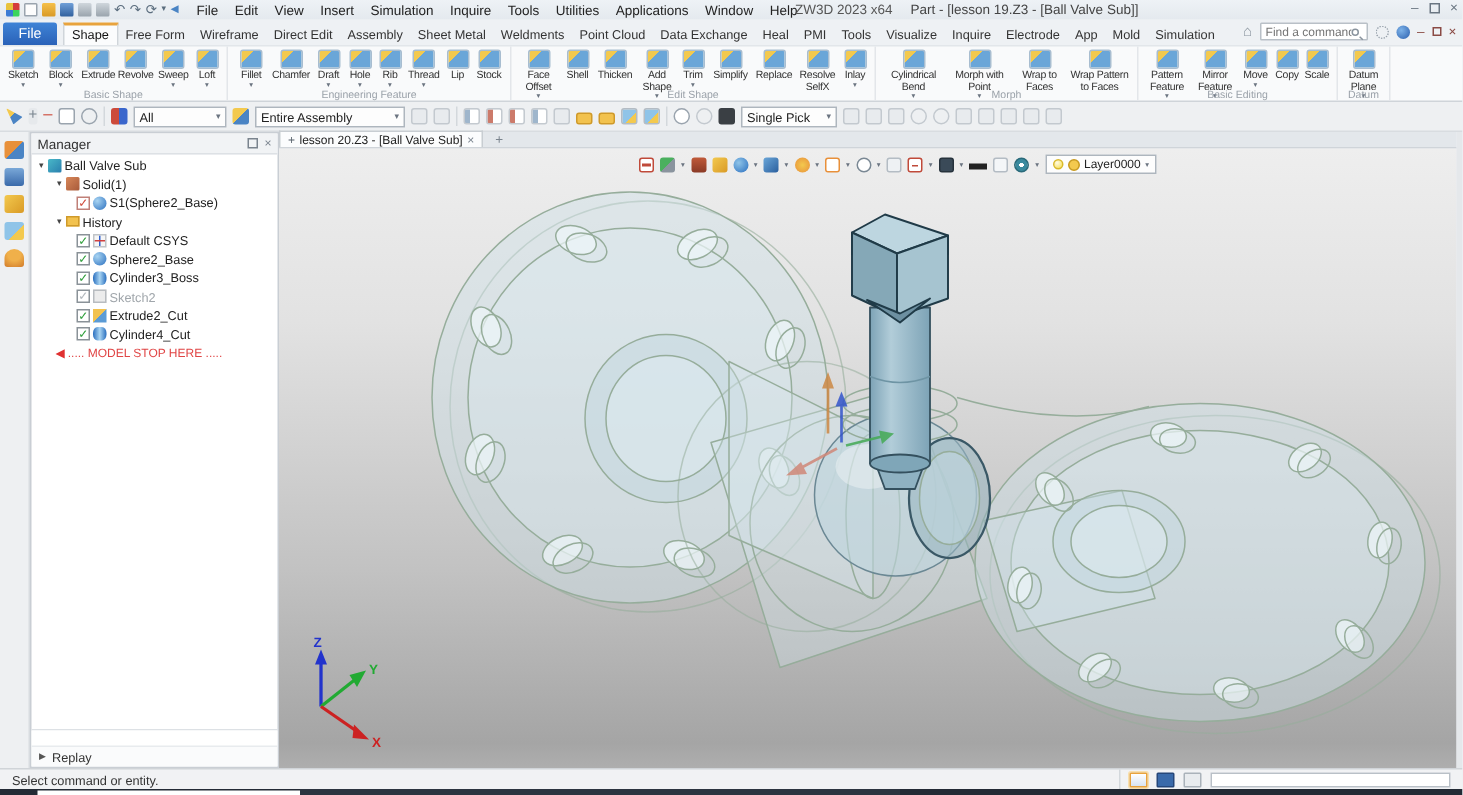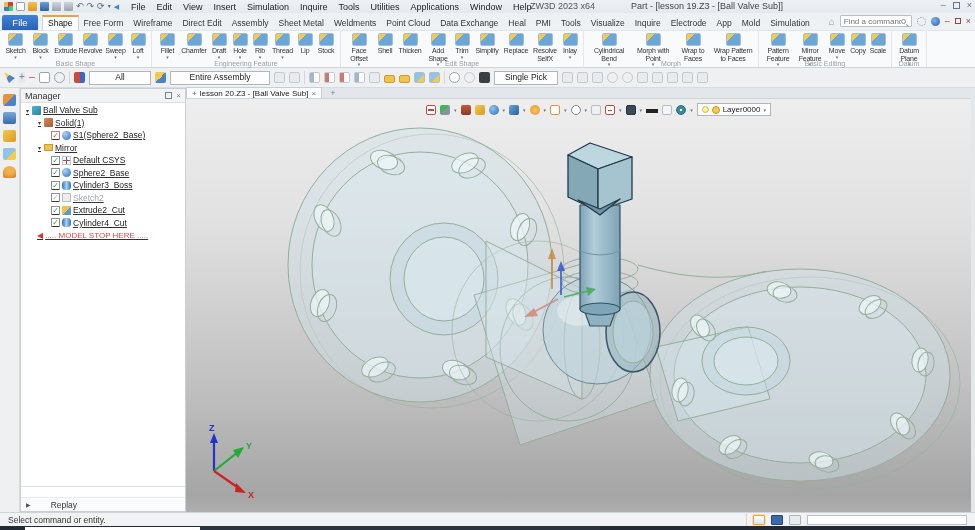--- a/index.html
+++ b/index.html
@@ -13,21 +13,21 @@
   .qaic { width:9px; height:9px; border-radius:1px; display:inline-block; }
   .qa-logo { background:conic-gradient(#d43b3b 0 25%,#3bd45e 0 50%,#3b7bd4 0 75%,#e8c23b 0); }
   .qa-new { background:#fdfdfd; border:1px solid #9aa4ae; }
   .qa-open { background:linear-gradient(#f5c04a,#d99a26); }
   .qa-save { background:linear-gradient(#6f9fd8,#31619e); }
   .qa-print { background:linear-gradient(#cfd6dc,#9aa4ad); }
   .qaglyph { font-size:9px; color:#5b6d7e; line-height:9px; }
   .menus { display:flex; gap:11px; margin-left:8px; }
   .menu-item { cursor:default; color:#222; }
   .tb-title { position:absolute; left:530px; top:1px; font-size:9px; color:#555; white-space:nowrap; }
-  .tb-title b { font-weight:normal; margin-left:36px; color:#444; }
+  .tb-title b { font-weight:normal; margin-left:12px; color:#444; }
   .wctr { position:absolute; right:3px; top:0; display:flex; gap:7px; align-items:center; color:#6a7682; font-size:9px; }
   .wbox { width:7px; height:7px; border:1px solid #6a7682; display:inline-block; }
 
   
   .tabrow { position:absolute; left:0; top:13px; width:975px; height:17px; background:#eef1f4; display:flex; align-items:flex-end; }
   .filebtn { width:36px; height:15px; margin:0 4px 0 2px; background:linear-gradient(#3f83d6,#2a62b8);
     color:#fff; font-size:9.5px; text-align:center; line-height:15px; border-radius:2px 2px 0 0; }
   .rtab { font-size:8.5px; padding:2px 5px 2px; color:#333; white-space:nowrap; cursor:default; }
   .rtab.active { background:#fbfcfd; border:1px solid #d0d5da; border-bottom:none; border-top:2px solid #e8a33d; padding-top:1px; color:#111; }
   .tab-right { position:absolute; right:4px; top:15px; display:flex; align-items:center; gap:5px; }
@@ -66,21 +66,21 @@
   .t2-asm { background:linear-gradient(135deg,#f3c94e 50%,#4a84c4 50%); }
   .t2-bar1 { background:linear-gradient(90deg,#9fb6cc 40%,#fff 40%); border:1px solid #c4cad0; }
   .t2-bar2 { background:linear-gradient(90deg,#cc7a6a 40%,#fff 40%); border:1px solid #c4cad0; }
   .t2-folder { background:#f2c24e; border:1px solid #cf9a2a; height:8px; margin-top:2px; }
   .t2-img { background:linear-gradient(135deg,#8fc4e8 60%,#f3c94e 60%); border:1px solid #b4bcc4; }
   .t2-clock { border:1px solid #9aa4ae; border-radius:50%; background:#fff; }
   .t2-stop { background:#3a3f44; }
   .t2-gray { border:1px solid #c3c9cf; background:#e8ebee; }
   .t2-grayc { border:1px solid #c3c9cf; border-radius:50%; background:transparent; }
   .t2sel { height:14px; border:1px solid #aeb6be; background:#fdfdfd; font-size:8.5px; display:flex; align-items:center;
-    padding:0 3px; gap:3px; color:#222;flex-direction:column; }
+    padding:0 3px; gap:3px; color:#222; }
   .t2sel .sc { font-size:6px; color:#6b7480; margin-left:auto; }
   .sep { width:1px; height:13px; background:#d3d8dc; }
 
   
   .sidestrip { position:absolute; left:0; top:88px; width:20px; height:424px; background:#eef0f2; border-right:1px solid #d8dce0; }
   .sic { width:13px; height:12px; border-radius:2px; margin:6px auto 0; }
   .sic1 { background:linear-gradient(135deg,#e8903a 50%,#4a84c4 50%); }
   .sic2 { background:linear-gradient(#7aa8d8,#3a6aaa); }
   .sic3 { background:linear-gradient(135deg,#f3c94e,#d99a26); }
   .sic4 { background:linear-gradient(135deg,#8fc4e8 60%,#f3c94e 60%); }
@@ -92,21 +92,21 @@
     padding:0 4px; font-size:9px; color:#333; }
   .mgr-head .mh-ics { margin-left:auto; display:flex; gap:4px; align-items:center; color:#7a848e; font-size:8px; }
   .mgr-filter { height:18px; display:flex; align-items:center; gap:3px; padding:0 3px; border-bottom:1px solid #e4e8ec; }
   .mgr-sel { width:72px; height:13px; border:1px solid #aeb6be; background:#fff; font-size:8.5px; display:flex;
     align-items:center; padding:0 3px; color:#222; }
   .mgr-sel .sc { font-size:6px; color:#6b7480; margin-left:auto; }
   .mgr-input { flex:1; height:13px; border:1px solid #c4cad0; background:#fff; }
   .funnel { width:0; height:0; border-left:5px solid transparent; border-right:5px solid transparent; border-top:7px solid #3a7ad0; }
   .mgr-col { height:13px; border-bottom:1px solid #e0e4e8; font-size:8.5px; color:#222; padding:1px 0 0 6px; position:relative; }
   .mgr-col::after { content:""; position:absolute; right:28px; top:0; bottom:0; width:1px; background:#eceff2; }
-  .tree { flex:1; overflow:hidden; padding-top:1px;text-decoration:underline; }
+  .tree { flex:1; overflow:hidden; padding-top:1px; }
   .trow { display:flex; align-items:center; height:12.5px; font-size:8.5px; white-space:nowrap; cursor:default; }
   .texp { width:9px; font-size:6px; color:#444; text-align:center; flex:none; }
   .tchk { width:9px; height:9px; border:1px solid #8a9298; background:#fff; font-size:8px; line-height:8px;
     text-align:center; flex:none; margin-right:2px; }
   .chk-green { color:#2e9e3a; }
   .chk-red { color:#d04a3a; border-color:#c08078; }
   .chk-gray { color:#b0b6bb; }
   .tic { width:9px; height:9px; margin:0 2px 0 0; flex:none; }
   .tic-part { background:linear-gradient(135deg,#49b8c8,#2a7fae); border-radius:1px; }
   .tic-solid { background:linear-gradient(135deg,#d8885a,#a85a3a); border-radius:1px; }
@@ -117,21 +117,21 @@
       linear-gradient(#3060d0,#3060d0) 50% 50%/1px 7px no-repeat,#f6f6f6; border:1px solid #c0c4c8; }
   .tic-cyl { background:linear-gradient(90deg,#2a6fbf,#a8d4f2 50%,#2a6fbf); border-radius:3px/4px; }
   .tic-sketch { background:#ececec; border:1px solid #b8bcc0; }
   .tic-ext { background:linear-gradient(135deg,#f2c24e 50%,#5b9bd5 50%); }
   .tlab { color:#222; }
   .tlab.gray { color:#a0a6ab; }
   .stop-row { color:#e04545; font-size:8px; }
   .stop-arrow { color:#e03030; font-size:8px; margin:0 2px 0 16px; }
   .mgr-bottom { border-top:1px solid #dde1e5; }
   .mgr-empty { height:11px; background:#fff; border-bottom:1px solid #e8ebee; }
-  .replay { height:13px; background:#fafbfc; font-size:8.5px; color:#333; display:flex; align-items:center; padding:0 5px; gap:20px; }
+  .replay { height:13px; background:#fafbfc; font-size:8.5px; color:#333; display:flex; align-items:center; padding:0 5px; gap:4px; }
   .replay .pg { font-size:6px; color:#555; }
 
   
   .docarea { position:absolute; left:186px; top:88px; width:785px; height:424px; }
   .right-edge { position:absolute; left:971px; top:88px; width:4px; height:424px; background:#e5e8eb; }
   .tabstrip { height:11px; background:#e3e7eb; border-bottom:1px solid #cfd4d9; display:flex; align-items:flex-end; }
   .dtab { height:11px; background:#fbfcfd; border:1px solid #c8cdd2; border-bottom:none; display:flex; align-items:center;
     gap:3px; padding:0 5px; font-size:8px; color:#222; }
   .dtab .plus { color:#5a646e; font-size:8px; }
   .dtab .closex { color:#7a848e; font-size:8px; }
@@ -503,21 +503,21 @@
         <span class="tlab">Solid(1)</span>
       </div>
     <div class="trow" style="padding-left:30px">
         <span class="tchk chk-red">✓</span>
         <span class="tic tic-sphere"></span>
         <span class="tlab">S1(Sphere2_Base)</span>
       </div>
     <div class="trow" style="padding-left:14px">
         <span class="texp">▾</span>
         <span class="tic tic-folder"></span>
-        <span class="tlab">Mirror</span>
+        <span class="tlab">History</span>
       </div>
     <div class="trow" style="padding-left:30px">
         <span class="tchk chk-green">✓</span>
         <span class="tic tic-csys"></span>
         <span class="tlab">Default CSYS</span>
       </div>
     <div class="trow" style="padding-left:30px">
         <span class="tchk chk-green">✓</span>
         <span class="tic tic-sphere"></span>
         <span class="tlab">Sphere2_Base</span>

